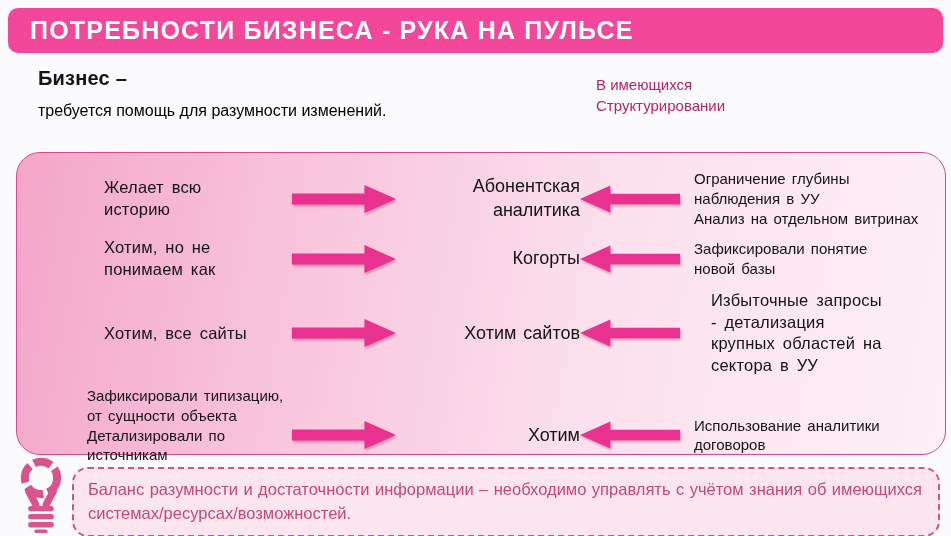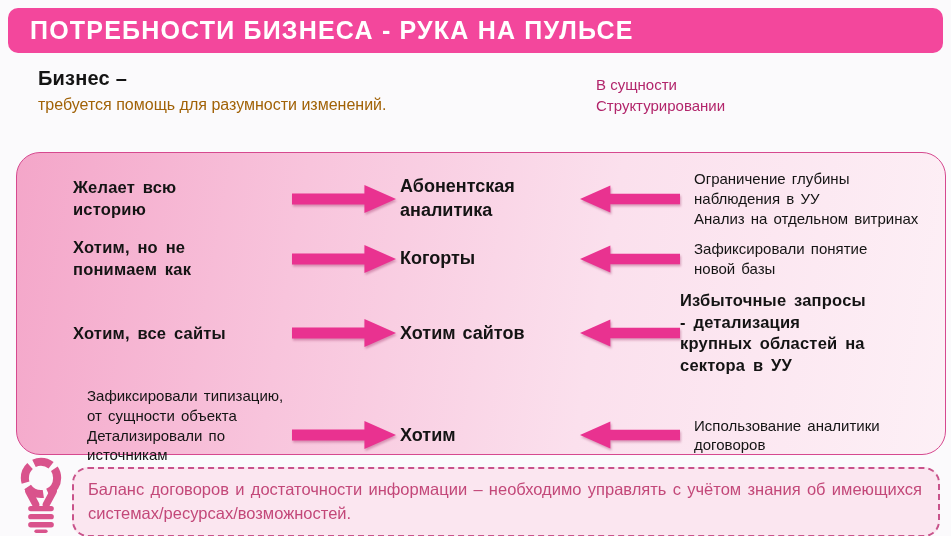--- a/index.html
+++ b/index.html
@@ -7,36 +7,36 @@
   .slide { position:relative; width:951px; height:392px; }
 
   
   .banner { position:absolute; left:8px; top:8px; width:935px; height:45px;
     background:#f3479c; border-radius:10px; display:flex; align-items:center; }
   .banner h1 { color:#ffffff; font-size:25px; font-weight:800; letter-spacing:1.2px; padding-left:22px; white-space:nowrap; }
 
   
   .hdr-business { position:absolute; left:38px; top:66px; }
   .hdr-business .ln { display:block; color:#141414; font-size:20px; font-weight:800; line-height:1.26; letter-spacing:.2px; }
-  .hdr-business .sub { display:block; color:#a16207; font-size:16px; font-weight:500; margin-top:5px; }
+  .hdr-business .sub { display:block; color:#000000; font-size:16px; font-weight:500; margin-top:11px; }
 
   .hdr-finance { position:absolute; left:556px; top:70px; }
   .hdr-finance .ttl { display:block; color:#141414; font-size:22px; font-weight:800; letter-spacing:.2px; }
   .hdr-finance .sub { display:block; color:#b2256b; font-size:15px; font-weight:500; margin-left:40px; line-height:1.4; }
   .hdr-finance .sub:first-of-type { margin-top:4px; }
 
   
   .matrix-box { position:absolute; left:16px; top:152px; width:930px; height:303px;
     border:1.5px solid #d6498f; border-radius:24px;
     background:linear-gradient(100deg,#f4a6c9 0%,#f8c4dc 30%,#fbe0ed 62%,#fdf0f6 100%);
     display:grid; grid-template-columns:215px 112px 180px 100px 1fr;
     padding:16px 12px 10px 56px; row-gap:9px; align-items:center; }
   .cell { color:#141414; }
-  .cell.business { font-size:16.5px; font-weight:700; line-height:1.32; white-space:pre-line; word-spacing:3px; letter-spacing:.2px; }
-  .cell.solution { font-size:18px; font-weight:700; text-align:left; line-height:1.3; white-space:pre-line; word-spacing:2px; }
+  .cell.business { font-size:16.5px; font-weight:400; line-height:1.32; white-space:pre-line; word-spacing:3px; letter-spacing:.2px;margin-left:31px; }
+  .cell.solution { font-size:18px; font-weight:400; text-align:right; line-height:1.3; white-space:pre-line; word-spacing:2px; }
   .cell.finance { font-size:15px; font-weight:400; line-height:1.32; white-space:pre-line; word-spacing:2px; padding-left:14px; }
   .cell.arr { display:flex; align-items:center; justify-content:center; }
   .cell.arr svg { width:104px; height:30px; filter:drop-shadow(1px 2px 1px rgba(150,30,90,.35)); }
 
   
   .bulb { position:absolute; left:11px; top:457px; width:60px; height:76px; }
   .note-box { position:absolute; left:72px; top:467px; width:868px; min-height:62px;
     border:2px dashed #c9538b; border-radius:16px; background:#fbe6f0;
     padding:9px 16px 9px 14px; }
   .note-box p { color:#c34879; font-size:16.5px; line-height:1.45; text-align:justify; }
@@ -56,21 +56,21 @@
   <header class="banner">
     <h1>ПОТРЕБНОСТИ БИЗНЕСА - РУКА НА ПУЛЬСЕ</h1>
   </header>
 
   <section class="hdr-business">
     <span class="ln">Бизнес –</span>
     <span class="sub">требуется помощь для разумности изменений.</span>
   </section>
 
   <section class="hdr-finance">
-    <span class="sub">В сущности</span>
+    <span class="sub">В имеющихся</span>
     <span class="sub">Структурировании</span>
   </section>
 
   <section class="matrix-box">
 
     <div class="cell business">Желает всю
 историю</div>
     <div class="cell arr">
         <svg viewBox="0 0 112 32">
           <use href="#arrow-r"></use>
@@ -144,16 +144,16 @@
     <circle cx="30" cy="22" r="17" fill="none" stroke="#d9538c" stroke-width="8.5" stroke-dasharray="19 5"></circle>
     <path d="M17 36 L24.5 50" stroke="#d9538c" stroke-width="7.5" stroke-linecap="round" fill="none"></path>
     <path d="M43 36 L35.5 50" stroke="#d9538c" stroke-width="7.5" stroke-linecap="round" fill="none"></path>
     <rect x="16.5" y="51.5" width="27" height="5.6" rx="2.8" fill="#d9538c"></rect>
     <rect x="16.5" y="60" width="27" height="5.6" rx="2.8" fill="#d9538c"></rect>
     <rect x="16.5" y="68.5" width="27" height="5.6" rx="2.8" fill="#d9538c"></rect>
     <rect x="23" y="76.2" width="14" height="3.8" rx="1.9" fill="#d9538c"></rect>
   </svg>
 
   <aside class="note-box">
-    <p>Баланс договоров и достаточности информации – необходимо управлять с учётом знания об имеющихся системах/ресурсах/возможностей.</p>
+    <p>Баланс разумности и достаточности информации – необходимо управлять с учётом знания об имеющихся системах/ресурсах/возможностей.</p>
   </aside>
 
 </div>
 
 </body></html>

